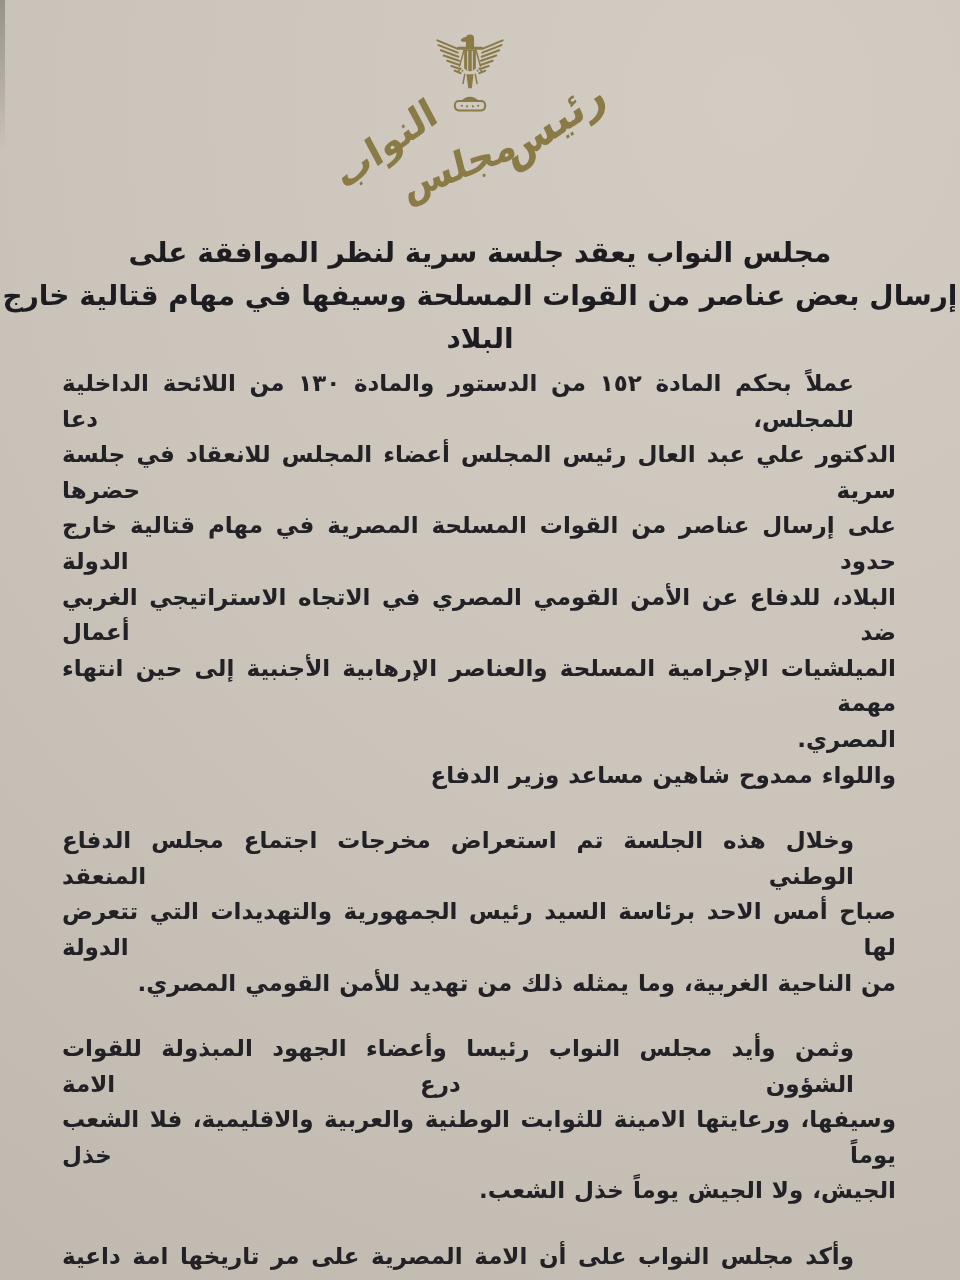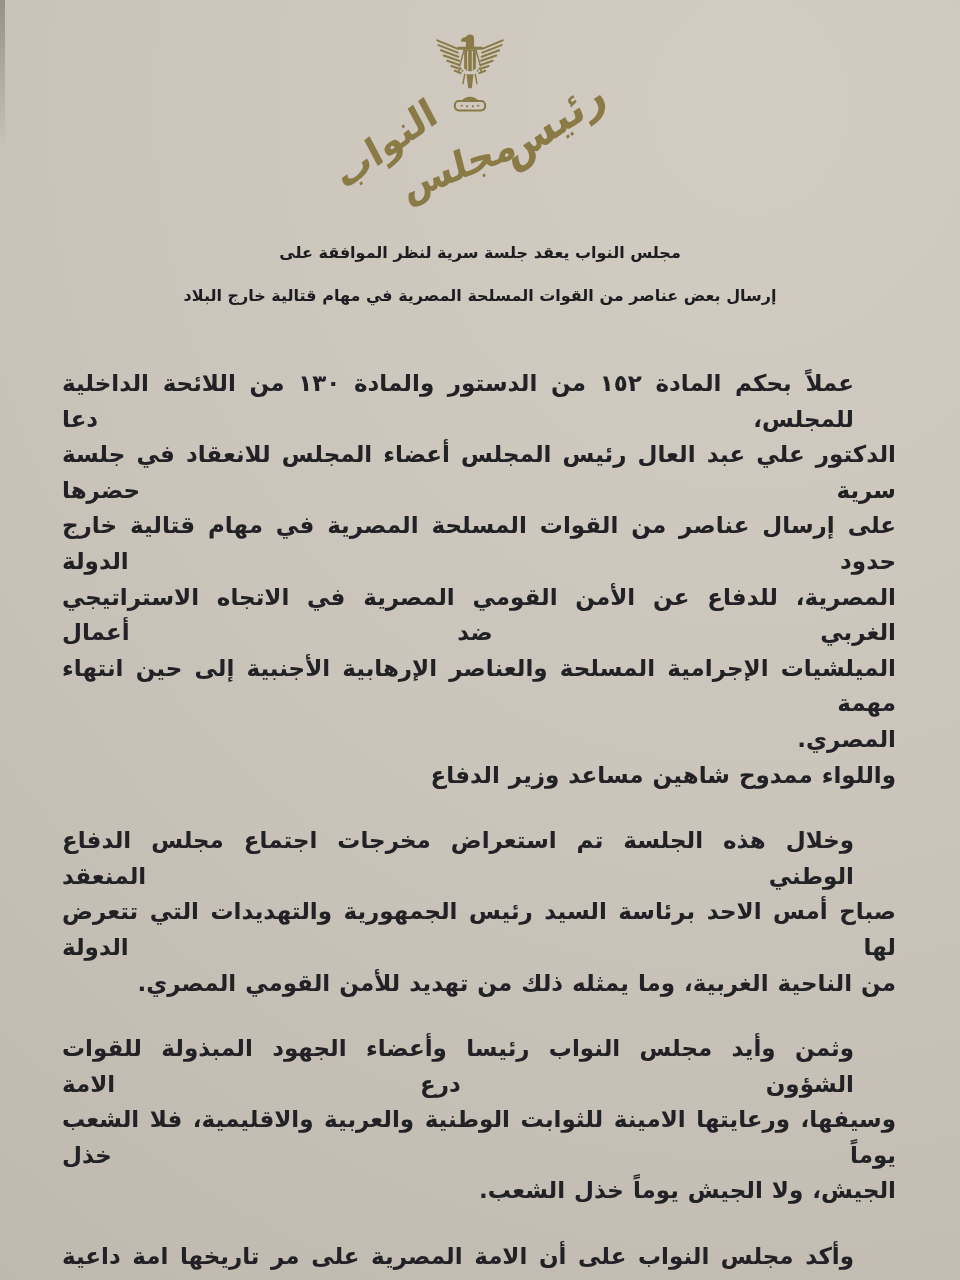--- a/index.html
+++ b/index.html
@@ -26,21 +26,21 @@
   .cal{
     position:absolute;font-weight:700;color:#8a7a45;
     white-space:nowrap;letter-spacing:1px;
   }
   .cal-rais  {right:4px;  top:0;   font-size:42px;transform:rotate(-34deg) skewX(-8deg);}
   .cal-majlis{right:96px; top:46px;font-size:38px;transform:rotate(-22deg) skewX(-8deg);}
   .cal-nowab {right:170px;top:24px;font-size:38px;transform:rotate(-36deg) skewX(-8deg);}
   
   .title{
     position:absolute;top:231px;left:0;right:0;
-    text-align:center;font-weight:700;font-size:16px;line-height:43px;
+    text-align:center;font-weight:700;font-size:28px;line-height:43px;
     color:#1d1d21;
   }
   
   .bodytext{
     position:absolute;top:336px;right:64px;left:62px;
     direction:rtl;font-weight:700;font-size:23px;color:#222226;
   }
   .line{
     line-height:35.6px;
     text-align:justify;text-align-last:justify;
@@ -118,30 +118,30 @@
 
     <div class="calligraphy">
       <span class="cal cal-rais">رئيس</span>
       <span class="cal cal-majlis">مجلس</span>
       <span class="cal cal-nowab">النواب</span>
     </div>
   </header>
 
   <div class="title">
     <div>مجلس النواب يعقد جلسة سرية لنظر الموافقة على</div>
-    <div>إرسال بعض عناصر من القوات المسلحة المصرية في مهام قتالية خارج البلاد</div>
+    <div>إرسال بعض عناصر من القوات المسلحة وسيفها في مهام قتالية خارج البلاد</div>
   </div>
 
   <section class="bodytext">
 
     <div class="para">
       <div class="line first">عملاً بحكم المادة ١٥٢ من الدستور والمادة ١٣٠ من اللائحة الداخلية للمجلس، دعا</div>
       <div class="line">الدكتور علي عبد العال رئيس المجلس أعضاء المجلس للانعقاد في جلسة سرية حضرها</div>
       <div class="line">على إرسال عناصر من القوات المسلحة المصرية في مهام قتالية خارج حدود الدولة</div>
-      <div class="line">المصرية، للدفاع عن الأمن القومي المصرية في الاتجاه الاستراتيجي الغربي ضد أعمال</div>
+      <div class="line">البلاد، للدفاع عن الأمن القومي المصري في الاتجاه الاستراتيجي الغربي ضد أعمال</div>
       <div class="line">الميلشيات الإجرامية المسلحة والعناصر الإرهابية الأجنبية إلى حين انتهاء مهمة</div>
       <div class="line last">المصري.</div>
     </div>
 
     <div class="para">
       <div class="line last">واللواء ممدوح شاهين مساعد وزير الدفاع</div>
     </div>
 
     <div class="para">
       <div class="line first">وخلال هذه الجلسة تم استعراض مخرجات اجتماع مجلس الدفاع الوطني المنعقد</div>

